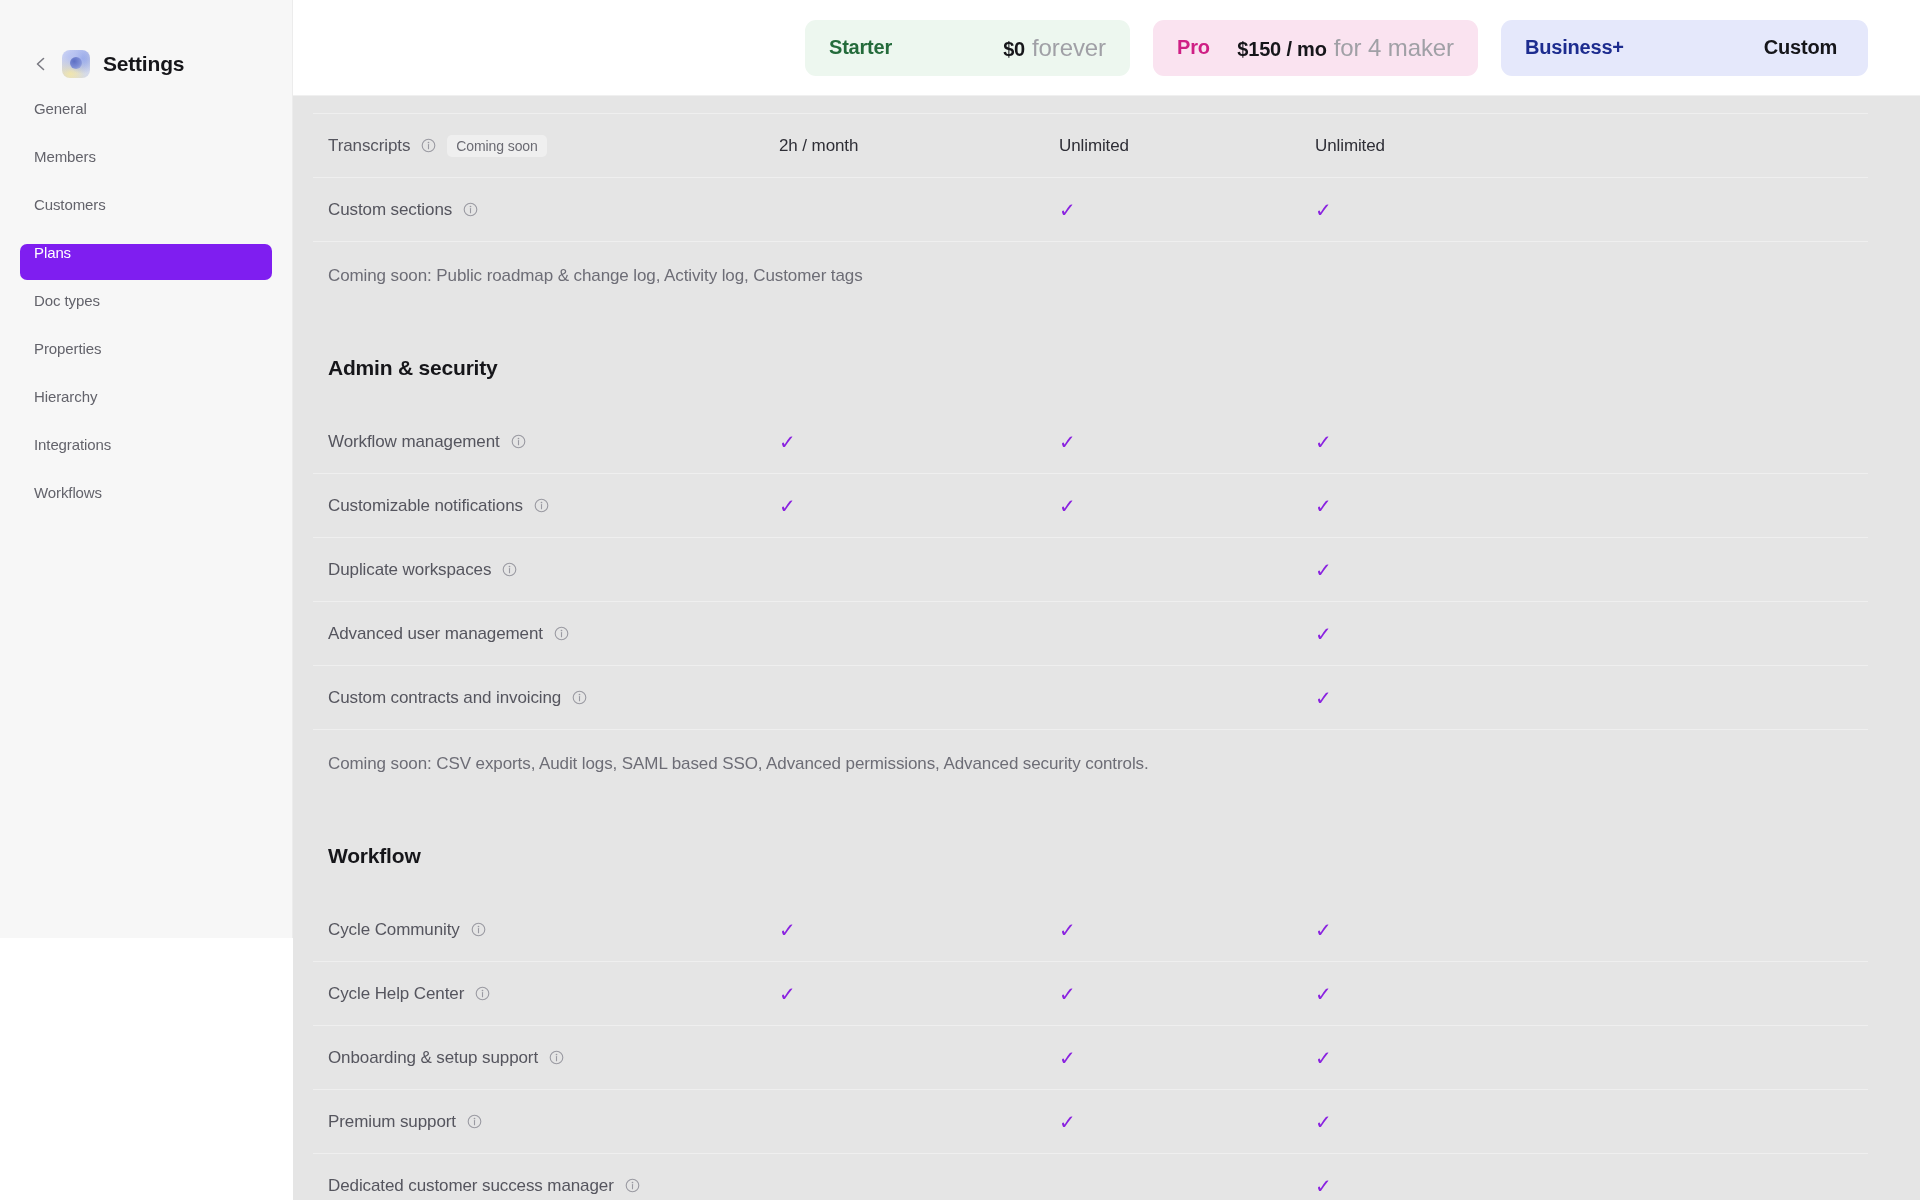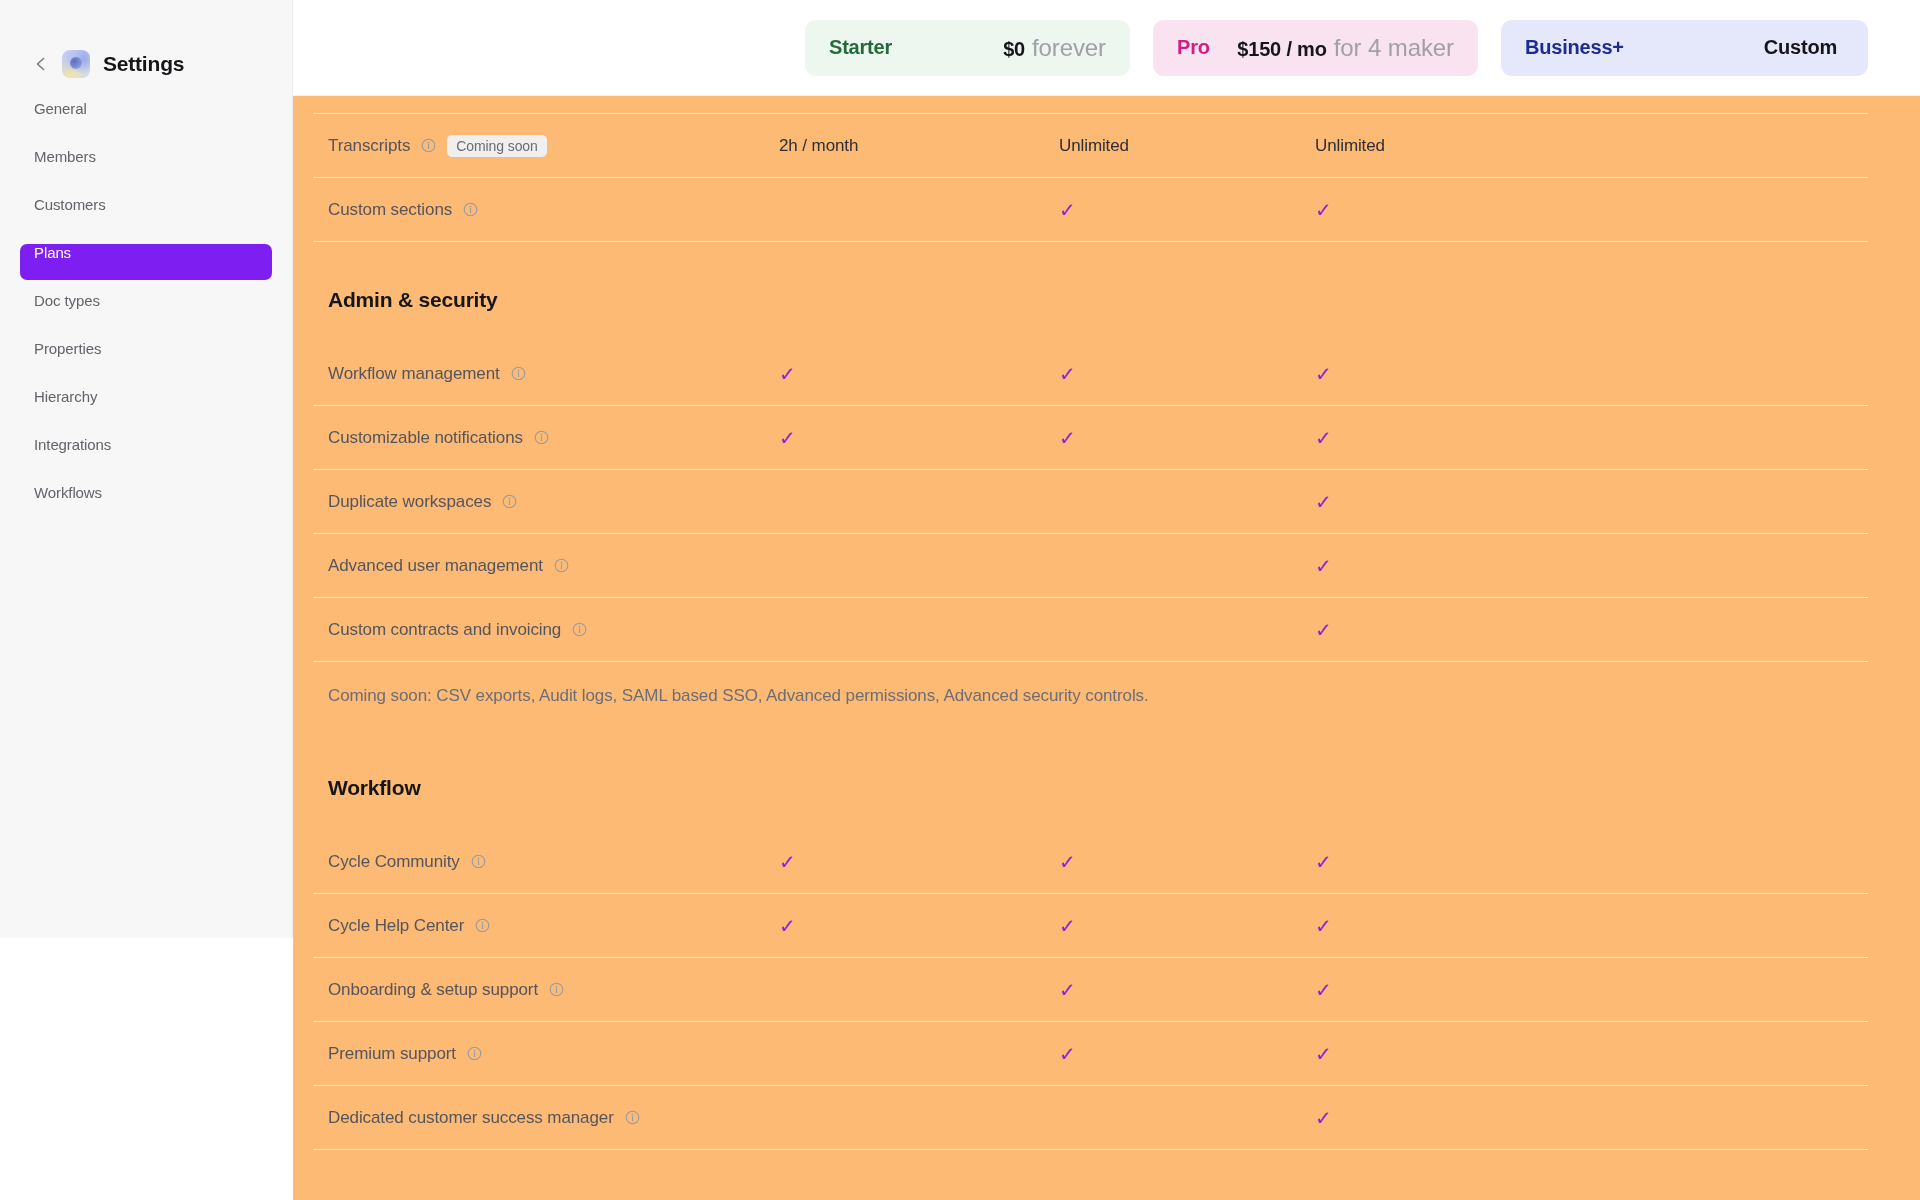--- a/index.html
+++ b/index.html
@@ -52,21 +52,21 @@
     height: 36px; display: flex; align-items: flex-start;
     padding: 0 14px; border-radius: 7px;
     font-size: 15px; color: #63636b; cursor: pointer;
     margin-bottom: 12px; letter-spacing: -0.1px;
   }
   .sb-item.active { background: #7f1ef0; color: #ffffff; }
 
   
   .main {
     flex: 1 1 auto; position: relative; height: 1200px;
-    background: #fdba74; overflow: hidden;
+    background: #e5e5e5; overflow: hidden;
   }
   .plan-header {
     position: absolute; top: 0; left: 0; right: 0; height: 96px;
     background: #ffffff; z-index: 20;
     display: flex; align-items: center; justify-content: flex-end;
     padding-right: 52px; gap: 23px;
     border-bottom: 1px solid #f0f0f0;
   }
   .plan-pill {
     height: 56px; border-radius: 11px;
@@ -256,20 +256,21 @@
             </span>
             <span class="cell c0"></span>
             <span class="cell c1">
                 <span class="check">✓</span>
               </span>
             <span class="cell c2">
                 <span class="check">✓</span>
               </span>
           </div>
 
+          <div class="coming-note">Coming soon: Public roadmap &amp; change log, Activity log, Customer tags</div>
         </div>
 
         <div>
           <div class="sec-gap-lg">
               <span class="section-title">Admin &amp; security</span>
             </div>
           <div class="sec-after"></div>
 
           <div class="frow">
             <span class="flabel">

